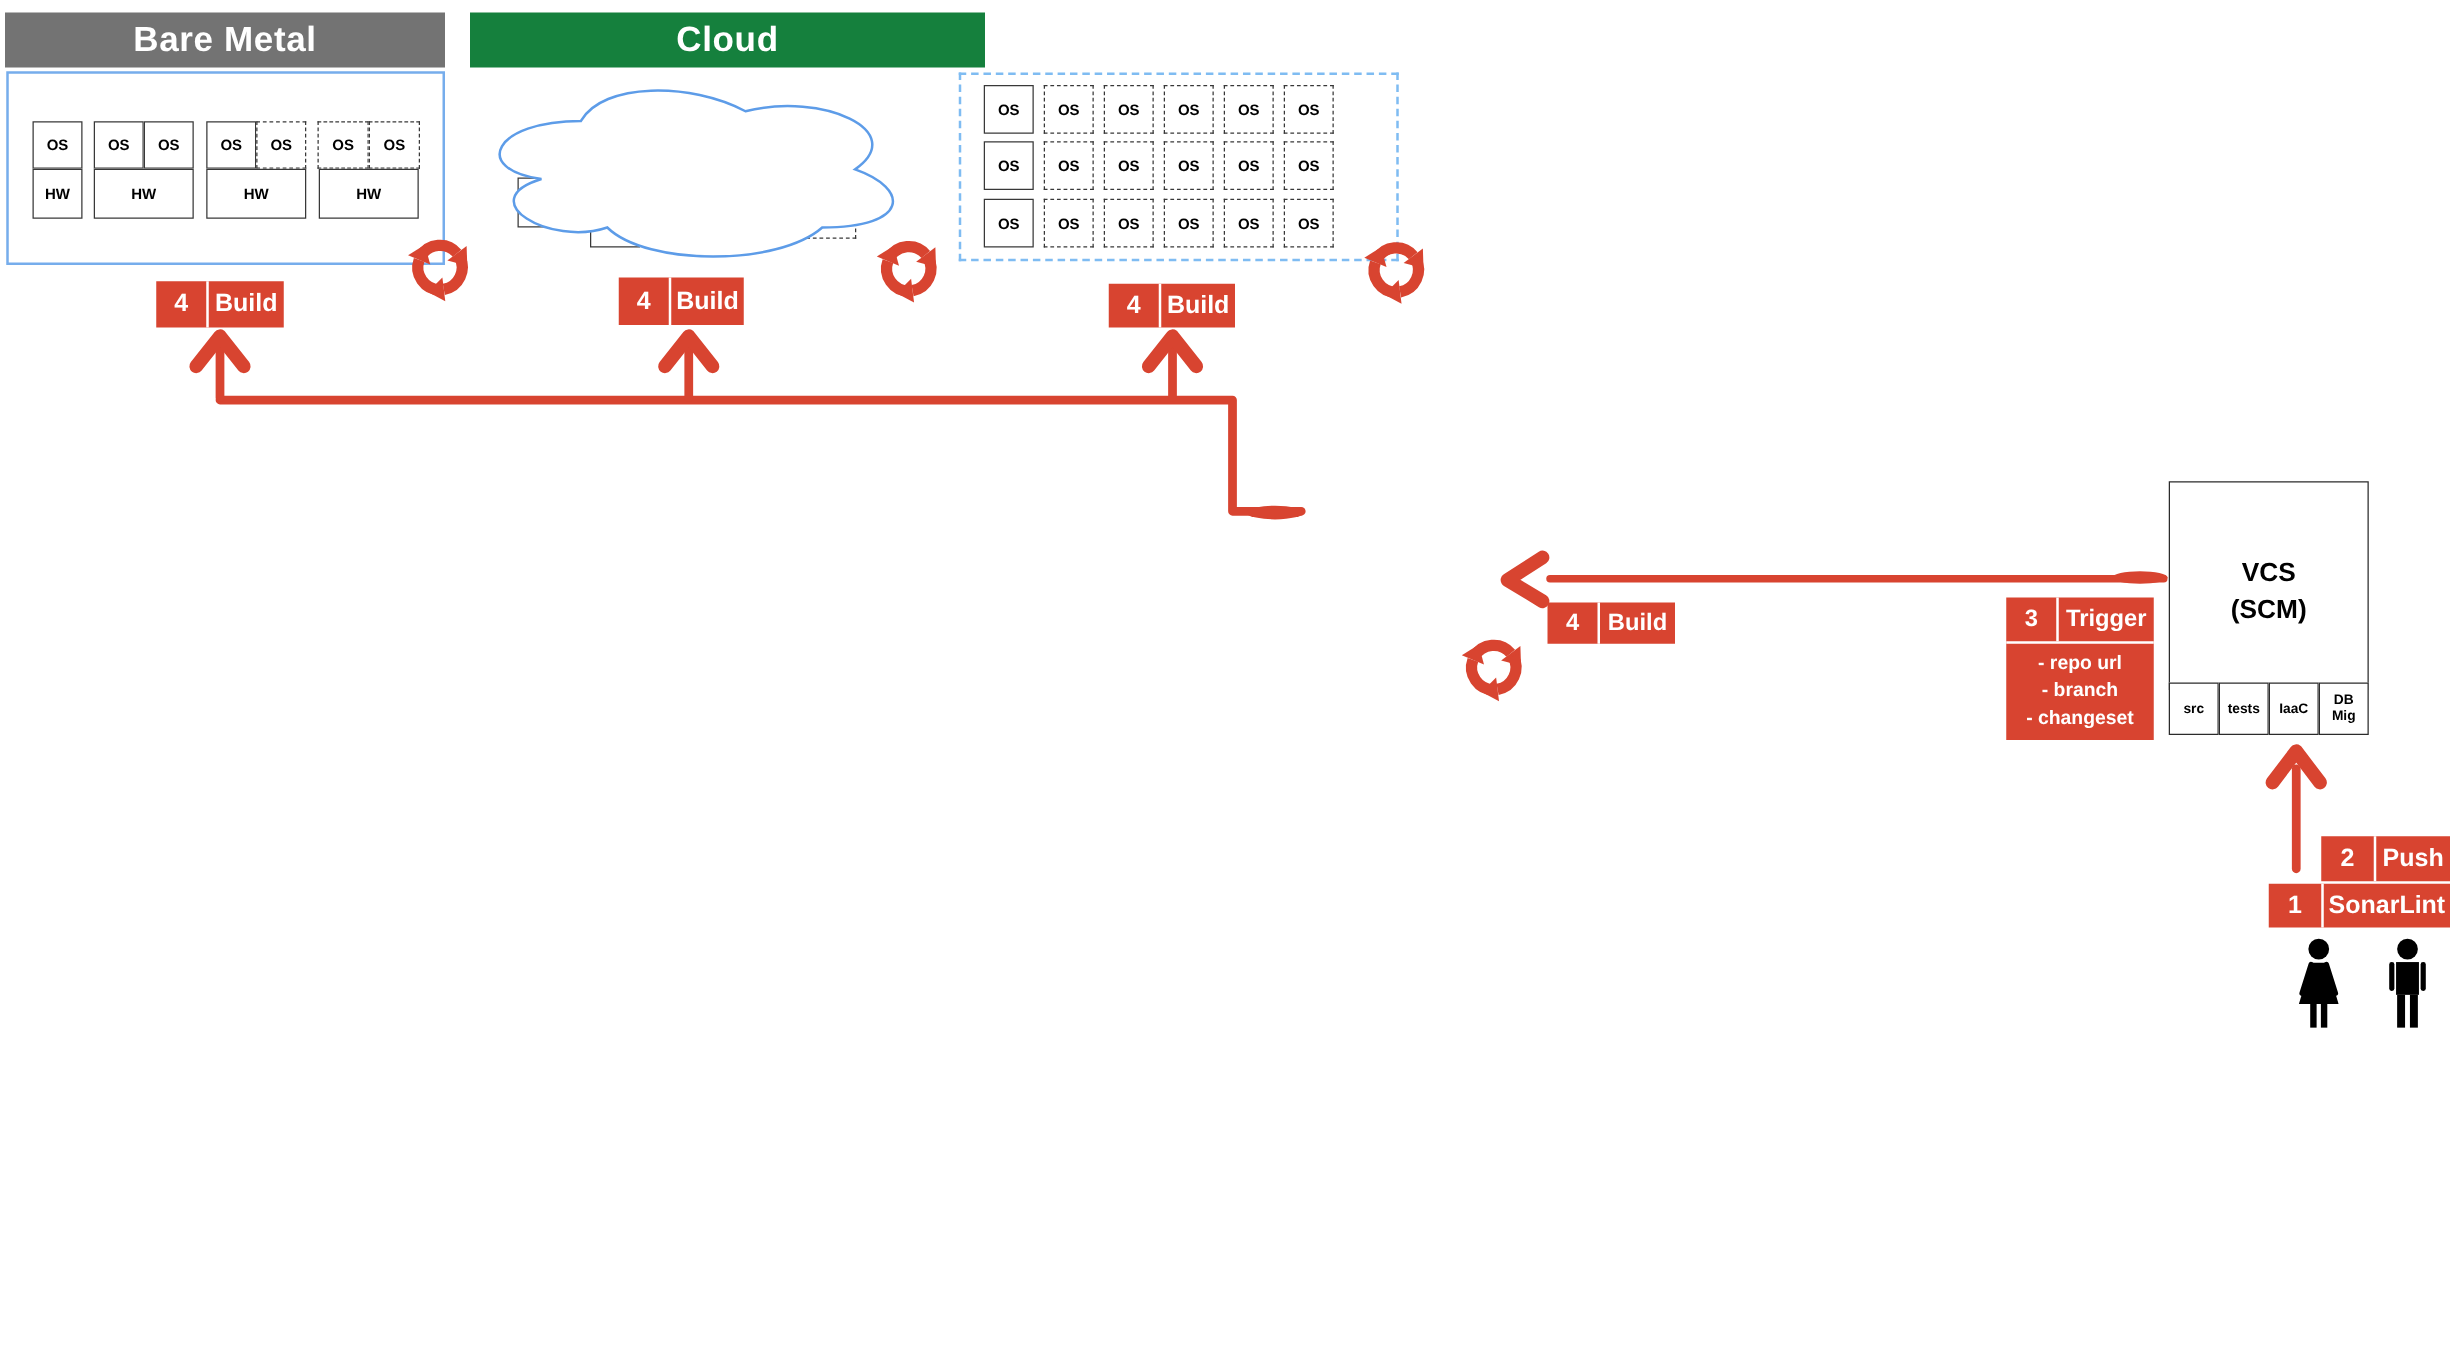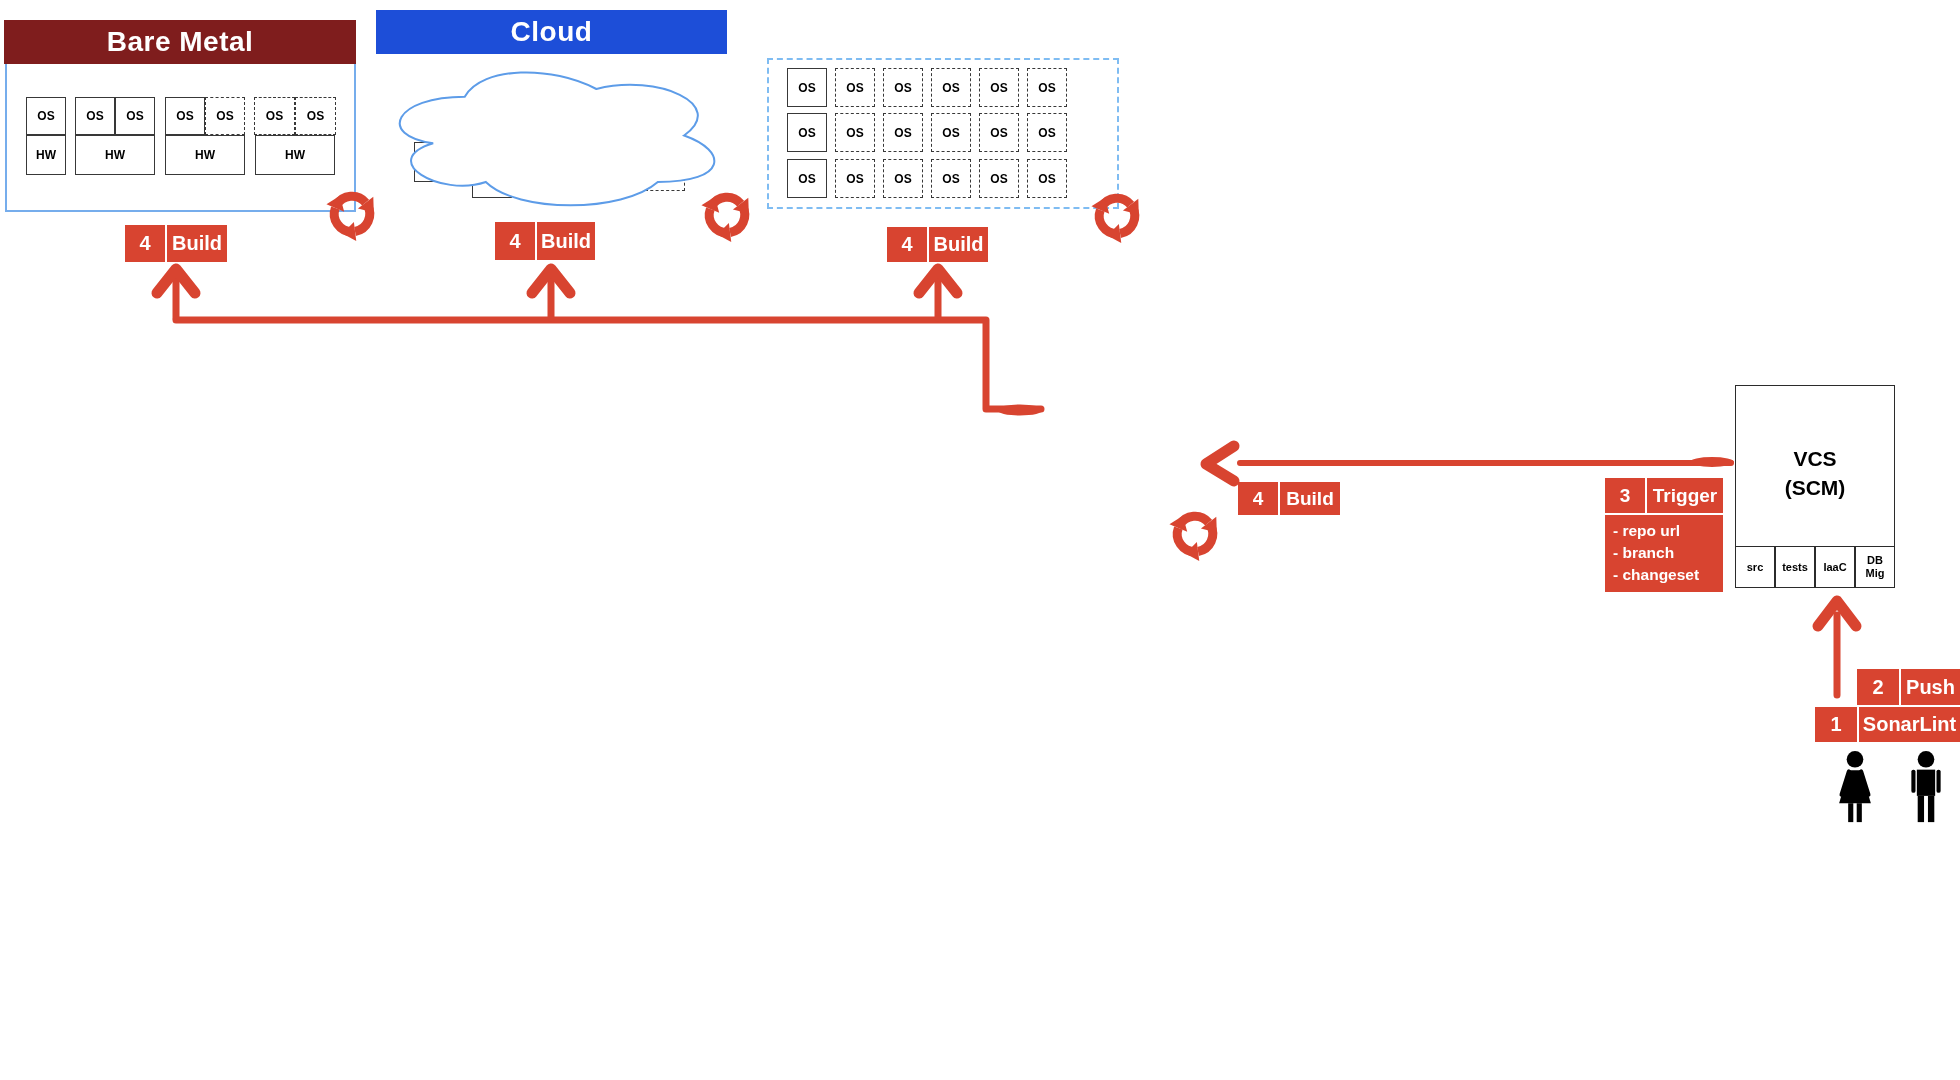--- a/index.html
+++ b/index.html
@@ -15,21 +15,21 @@
         box-sizing:border-box;display:flex;align-items:center;justify-content:center;
         font-size:12px;font-weight:700;color:#000;}
   .mbox.dashed{border-style:dashed;}
   .badge{position:absolute;z-index:4;display:flex;color:#fff;font-weight:700;}
   .badge .cellrow{display:flex;width:100%;}
   .badge .num,.badge .lbl{display:flex;align-items:center;justify-content:center;}
   .badge .num{border-right:2px solid #fff;flex:0 0 auto;}
   .badge .lbl{flex:1 1 auto;}
   .badge.col{flex-direction:column;}
   .badge .body{border-top:2px solid #fff;padding:5px 8px 6px 8px;font-size:15.5px;
-               line-height:1.43;text-align:left;}
+               line-height:1.43;text-align:center;}
   .bigbox{position:absolute;z-index:2;background:#fff;box-sizing:border-box;
           display:flex;align-items:center;justify-content:center;
           font-weight:700;color:#000;text-align:center;}
   #cicd-box{border:1.5px solid #666;font-size:23px;}
   #vcs-box{border:1.5px solid #2b2b2b;font-size:21px;line-height:1.4;
            align-items:flex-start;padding-top:58px;}
   #vcs-cells{position:absolute;z-index:3;display:flex;}
   .vcs-cell{flex:1 1 0;background:#fff;border:1.5px solid #2b2b2b;border-left-width:.75px;
             border-right-width:.75px;box-sizing:border-box;display:flex;align-items:center;
             justify-content:center;text-align:center;font-size:11px;font-weight:700;
@@ -37,22 +37,22 @@
   .vcs-cell:first-child{border-left-width:1.5px;}
   .vcs-cell:last-child{border-right-width:1.5px;}
   #copyright{position:absolute;z-index:2;right:16px;top:1042px;font-size:23px;
              font-weight:700;color:#000;}
 </style>
 </head>
 <body>
 
 <div id="canvas">
 
-  <div class="hdr" style="left:4px;top:20px;width:352px;height:44px;background:#7f1d1d">Bare Metal</div>
-  <div class="hdr" style="left:376px;top:10px;width:351px;height:44px;background:#1d4ed8">Cloud</div>
+  <div class="hdr" style="left:4px;top:10px;width:352px;height:44px;background:#737373">Bare Metal</div>
+  <div class="hdr" style="left:376px;top:10px;width:412px;height:44px;background:#15803d">Cloud</div>
 
   <div id="bm-container" class="container" style="left:5px;top:57px;width:351px;height:155px"></div>
   <div id="docker-container" class="container" style="left:767px;top:58px;width:352px;height:151px"></div>
 
   <svg width="1960" height="1080" viewBox="0 0 1960 1080">
     <defs>
       <g id="recycle-seg">
         <path d="M -15.4 -8.9 A 17.8 17.8 0 0 1 13.6 -11.4" fill="none" stroke="#D84430" stroke-width="9"></path>
         <polygon points="21.3,-17.2 5.9,-5.6 21.8,-1.4" fill="#D84430"></polygon>
       </g>

